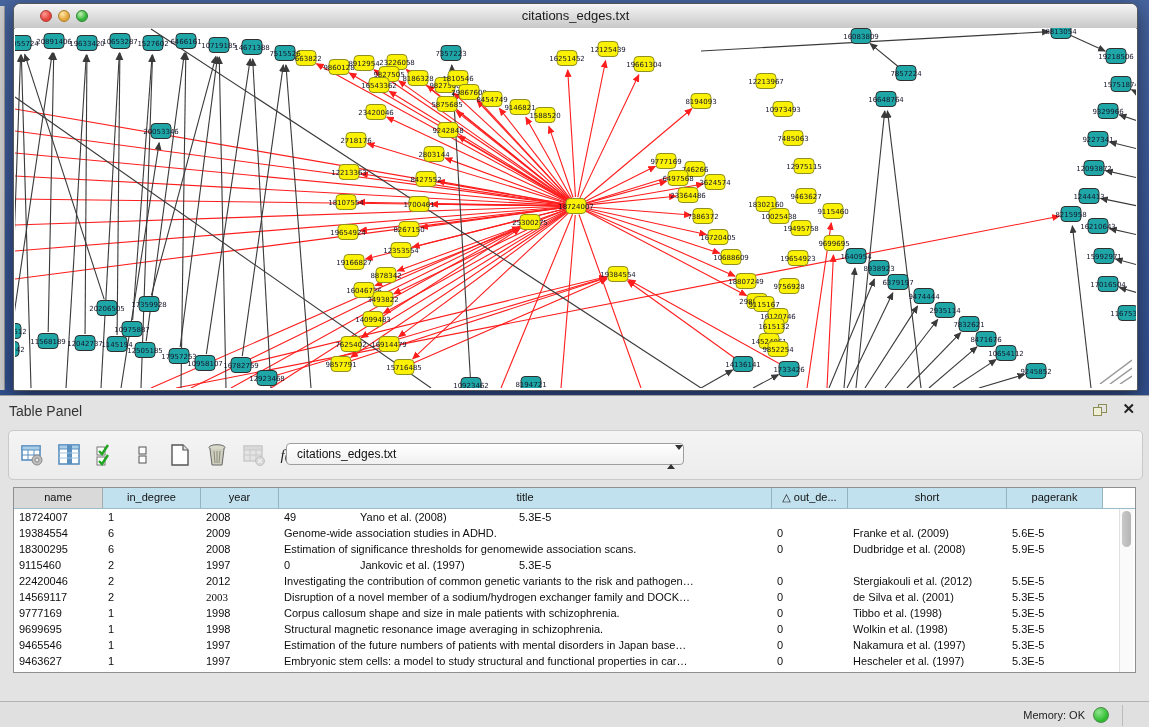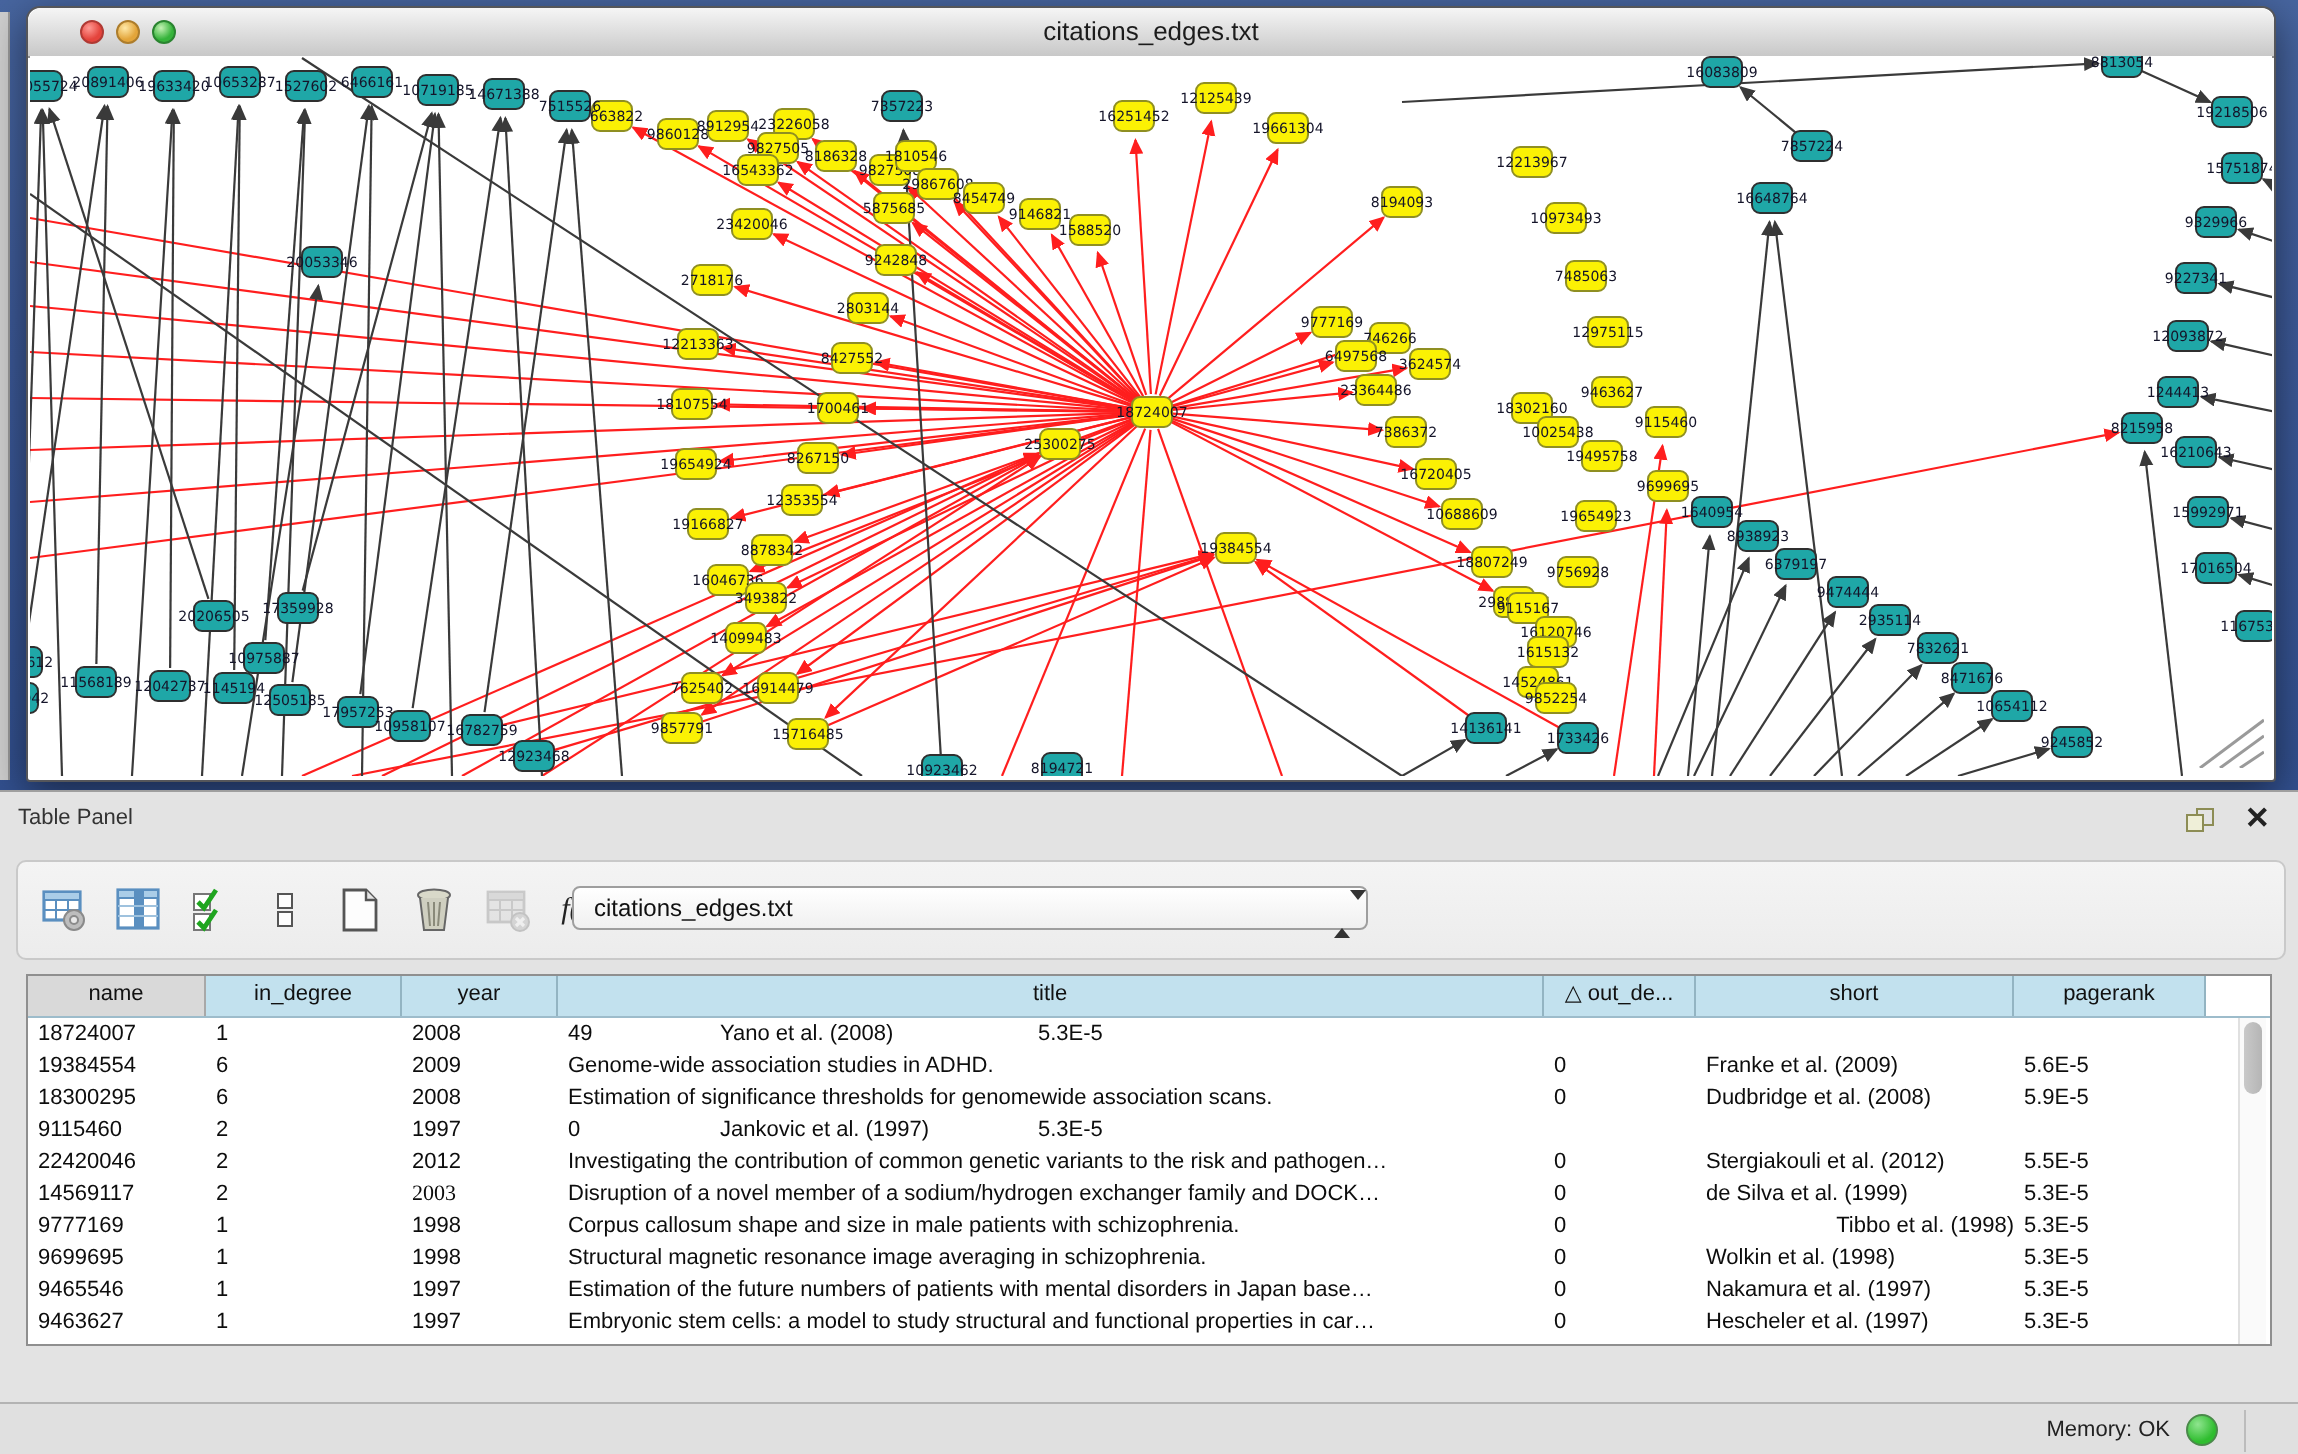--- a/index.html
+++ b/index.html
@@ -22,21 +22,21 @@
   .tl{position:absolute;top:6px;width:12px;height:12px;border-radius:50%;box-sizing:border-box;}
   .tl-red{left:26px;background:radial-gradient(circle at 35% 30%,#ff9a94,#e4443c 60%);border:1px solid #b03a34;}
   .tl-yellow{left:44px;background:radial-gradient(circle at 35% 30%,#ffe9a8,#e3a53a 60%);border:1px solid #ad7d2c;}
   .tl-green{left:62px;background:radial-gradient(circle at 35% 30%,#c4f2b4,#35b33a 60%);border:1px solid #2a8430;}
   .win-title{position:absolute;left:0;right:0;top:4px;text-align:center;font-size:13px;color:#1c1c1c;}
   .net-canvas{position:absolute;left:1px;top:24px;width:1121px;height:360px;background:#ffffff;overflow:hidden;}
   .net-canvas svg{display:block;}
   
   .table-panel{position:absolute;left:0;top:395px;width:1149px;height:332px;background:#e3e3e3;border-top:1px solid #9f9f9f;}
   .panel-header{position:absolute;left:0;top:0;width:100%;height:26px;}
-  .panel-title{position:absolute;left:9px;top:7px;font-size:11px;color:#333;}
+  .panel-title{position:absolute;left:9px;top:7px;font-size:14px;color:#333;}
   .panel-float{position:absolute;right:42px;top:8px;width:14px;height:12px;cursor:default;}
   .panel-float .sq1{position:absolute;left:0;bottom:0;width:7px;height:7px;border:1px solid #8d8d55;background:#efefd8;}
   .panel-float .sq2{position:absolute;right:0;top:0;width:7px;height:7px;border:1px solid #8d8d55;background:transparent;}
   .panel-close{position:absolute;right:14px;top:4px;font-size:15px;font-weight:bold;color:#222;cursor:default;}
   .toolbar{position:absolute;left:8px;top:34px;width:1133px;height:48px;
     background:linear-gradient(180deg,#f4f4f4,#ececec);border:1px solid #c9c9c9;border-radius:5px;}
   .tb-icons{position:absolute;left:10px;top:11px;display:flex;align-items:center;gap:11px;}
   .tbi{width:26px;height:26px;display:flex;align-items:center;justify-content:center;}
   .fx{font-family:"Liberation Serif",serif;font-style:italic;font-size:15px;color:#222;}
   .combo{position:absolute;left:277px;top:12px;width:398px;height:22px;box-sizing:border-box;
@@ -838,30 +838,30 @@
           <div class="td" style="width: 76px;">0</div>
           <div class="td" style="width: 159px;">Stergiakouli et al. (2012)</div>
           <div class="td" style="width: 96px;">5.5E-5</div>
         </div>
         <div class="tr">
           <div class="td" style="width: 89px;">14569117</div>
           <div class="td" style="width: 98px;">2</div>
           <div class="td" style="width: 78px; font-family: Liberation Serif, serif;">2003</div>
           <div class="td" style="width: 493px;">Disruption of a novel member of a sodium/hydrogen exchanger family and DOCK…</div>
           <div class="td" style="width: 76px;">0</div>
-          <div class="td" style="width: 159px;">de Silva et al. (1999)</div>
+          <div class="td" style="width: 159px;">de Silva et al. (2001)</div>
           <div class="td" style="width: 96px;">5.3E-5</div>
         </div>
         <div class="tr">
           <div class="td" style="width: 89px;">9777169</div>
           <div class="td" style="width: 98px;">1</div>
           <div class="td" style="width: 78px;">1998</div>
           <div class="td" style="width: 493px;">Corpus callosum shape and size in male patients with schizophrenia.</div>
           <div class="td" style="width: 76px;">0</div>
-          <div class="td" style="width: 159px; text-align: right;">Tibbo et al. (1998)</div>
+          <div class="td" style="width: 159px;">Tibbo et al. (1998)</div>
           <div class="td" style="width: 96px;">5.3E-5</div>
         </div>
         <div class="tr">
           <div class="td" style="width: 89px;">9699695</div>
           <div class="td" style="width: 98px;">1</div>
           <div class="td" style="width: 78px;">1998</div>
           <div class="td" style="width: 493px;">Structural magnetic resonance image averaging in schizophrenia.</div>
           <div class="td" style="width: 76px;">0</div>
           <div class="td" style="width: 159px;">Wolkin et al. (1998)</div>
           <div class="td" style="width: 96px;">5.3E-5</div>

